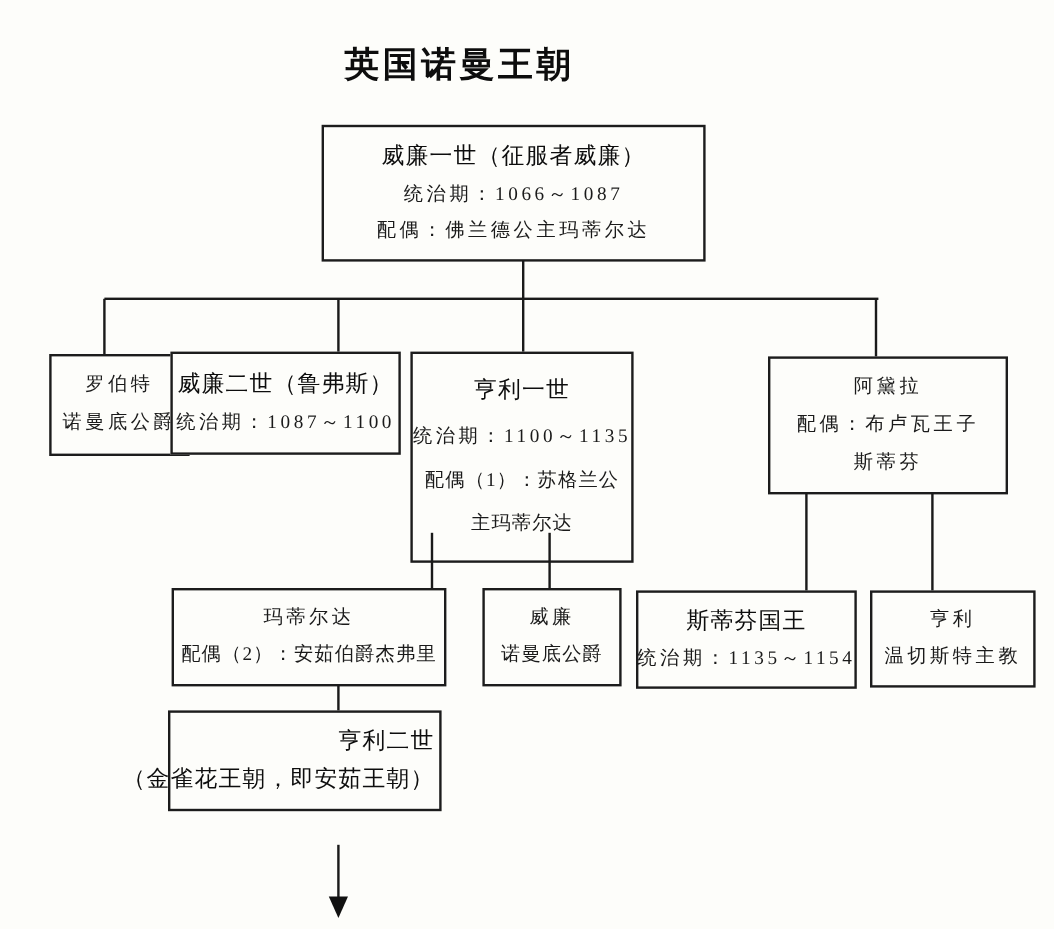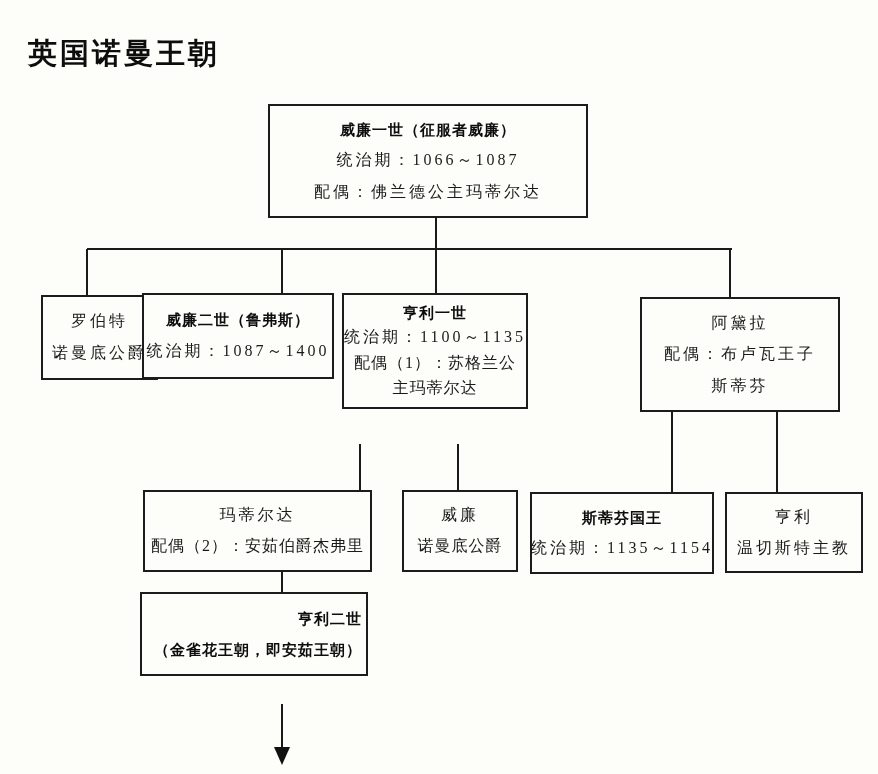--- a/index.html
+++ b/index.html
@@ -6,47 +6,46 @@
   body{
     width:878px;height:774px;position:relative;overflow:hidden;
     background:#fdfdfa;
     font-family:"Liberation Sans",sans-serif;
     color:#121212;
   }
   .stage{position:absolute;inset:0;}
   
   .diagram-title{
     position:absolute;left:0;top:34px;width:766px;
-    text-align:left;font-size:29px;font-weight:bold;
+    text-align:center;font-size:29px;font-weight:bold;
     letter-spacing:3px;color:#0d0d0d;
     font-family:"Liberation Sans",sans-serif;
-    margin-left:28px;
   }
   
   .node{
     position:absolute;box-sizing:border-box;
     border:2px solid #1c1c1c;background:#fdfdfa;
     display:flex;flex-direction:column;justify-content:space-evenly;
     align-items:center;text-align:center;padding:2px 4px;
   }
   .ln{
     font-family:"Liberation Serif",serif;
     font-size:16px;letter-spacing:3px;line-height:1.15;
     color:#1a1a1a;white-space:nowrap;
   }
   .ln.b{
     font-family:"Liberation Sans",sans-serif;
-    font-weight:bold;font-size:15px;letter-spacing:1px;color:#0d0d0d;
+    font-weight:normal;font-size:19px;letter-spacing:1px;color:#0d0d0d;
   }
   .ln.tight{letter-spacing:1px;}
   
   #box-william1{left:268px;top:104px;width:320px;height:114px;}
   #box-robert{left:13px;top:295px;width:117px;height:85px;margin-left:28px;}
   #box-william2{left:142px;top:293px;width:192px;height:86px;}
-  #box-henry1{left:342px;top:293px;width:186px;height:116px;}
+  #box-henry1{left:342px;top:293px;width:186px;height:176px;}
   #box-adela{left:640px;top:297px;width:200px;height:115px;}
   #box-matilda{left:143px;top:490px;width:229px;height:82px;}
   #box-william-duke{left:402px;top:490px;width:116px;height:82px;}
   #box-stephen{left:530px;top:492px;width:184px;height:82px;}
   #box-henry-bishop{left:725px;top:492px;width:138px;height:81px;}
   #box-henry2{left:140px;top:592px;width:228px;height:84px;align-items:flex-end;}
   
   .vline,.hline{position:absolute;background:#1a1a1a;}
   .vline{width:2px;}
   .hline{height:2px;}
@@ -89,21 +88,21 @@
   <div class="vline" id="c-drop-henry1"></div>
   <div class="vline" id="c-drop-adela"></div>
 
   <div class="node" id="box-robert">
     <div class="ln">罗伯特</div>
     <div class="ln">诺曼底公爵</div>
   </div>
 
   <div class="node" id="box-william2">
     <div class="ln b">威廉二世（鲁弗斯）</div>
-    <div class="ln">统治期：1087～1400</div>
+    <div class="ln">统治期：1087～1100</div>
   </div>
 
   <div class="node" id="box-henry1">
     <div class="ln b">亨利一世</div>
     <div class="ln">统治期：1100～1135</div>
     <div class="ln tight">配偶（1）：苏格兰公</div>
     <div class="ln tight">主玛蒂尔达</div>
   </div>
 
   <div class="node" id="box-adela">

